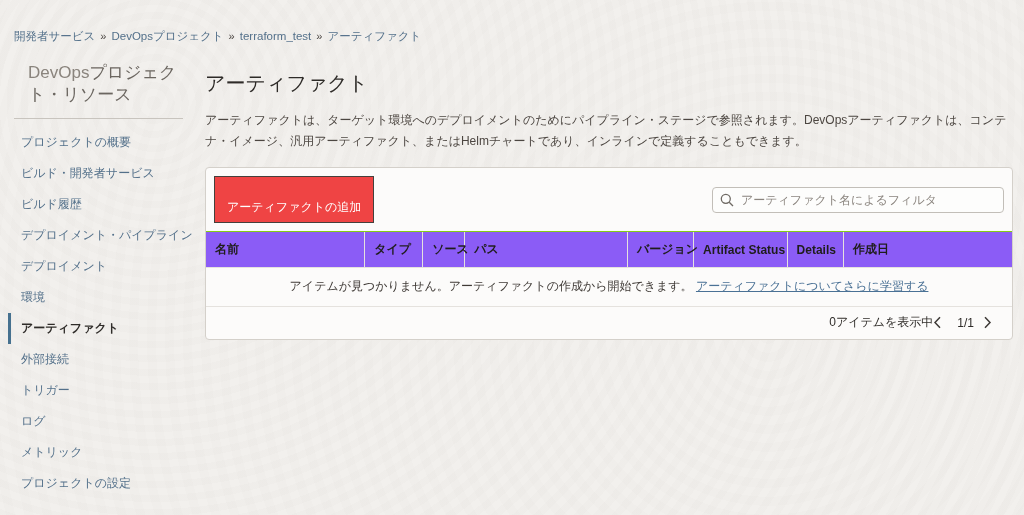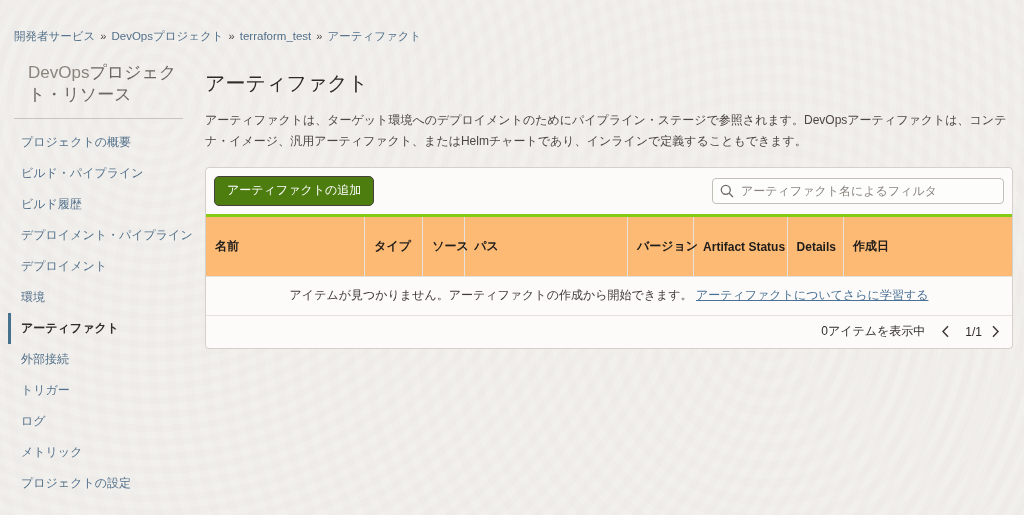--- a/index.html
+++ b/index.html
@@ -34,61 +34,61 @@
 
   
   .main { flex:1; padding:16px 11px 0 12px; }
   .page-title { font-size:20px; font-weight:500; color:#2e2b28; }
   .page-desc { margin-top:13px; font-size:12px; line-height:1.75; color:#4c4641; }
 
   
   .panel { margin-top:15px; border:1px solid #d4d0ca; border-radius:4px; background:#fcfbfa; overflow:hidden; }
   .toolbar { display:flex; justify-content:space-between; align-items:center; padding:8px 8px; }
   .add-btn {
-    background:#4d7c0f; color:#ffffff; font-size:12px; font-family:inherit;
-    border:1px solid #45403c; border-radius:5px; padding:5px 12px 6px; cursor:pointer;
+    background:#ef4444; color:#ffffff; font-size:12px; font-family:inherit;
+    border:1px solid #45403c; border-radius:0; padding:22px 12px 6px; cursor:pointer;
   }
   .search-wrap { position:relative; width:292px; }
   .search-wrap svg { position:absolute; left:8px; top:6px; }
   .search-input {
     width:100%; height:26px; font-size:12px; font-family:inherit;
     border:1px solid #c2beb8; border-radius:4px; background:#fdfdfc;
     padding:0 8px 0 28px; color:#3f3a36;
   }
   .search-input::placeholder { color:#8b857f; opacity:1; }
 
   table { width:100%; border-collapse:collapse; table-layout:fixed; }
   th {
     font-size:12px; font-weight:bold; color:#1f1d1b; text-align:left;
-    padding:21px 9px; border-top:3px solid #84cc16; border-bottom:1px solid #e5e2de;
-    border-left:1px solid #e5e2de; white-space:nowrap; overflow:visible; background:#fdba74;
+    padding:9px 9px; border-top:1px solid #84cc16; border-bottom:1px solid #e5e2de;
+    border-left:1px solid #e5e2de; white-space:nowrap; overflow:visible; background:#8b5cf6;
   }
   th:first-child { border-left:none; }
   .empty-cell { text-align:center; font-size:12px; color:#3f3a36; padding:10px 8px 11px; border-bottom:1px solid #e5e2de; }
   .empty-cell a { color:#4a7195; text-decoration:underline; cursor:pointer; }
 
-  .table-footer { display:flex; justify-content:flex-end; align-items:center; gap:16px; padding:7px 12px 8px; font-size:12px; color:#2f2c29; }
+  .table-footer { display:flex; justify-content:flex-end; align-items:center; padding:7px 20px 8px; font-size:12px; color:#2f2c29; }
   .pager { display:flex; align-items:center; gap:9px; }
   .pager-btn { background:none; border:none; padding:0; cursor:pointer; display:flex; align-items:center; }
   .page-num { font-size:12px; color:#2f2c29;margin-left:6px; }
 </style>
 </head>
 <body>
 
 <div class="breadcrumb">
   <a>開発者サービス</a><span class="sep">»</span><a>DevOpsプロジェクト</a><span class="sep">»</span><a>terraform_test</a><span class="sep">»</span><span class="current">アーティファクト</span>
 </div>
 
 <div class="layout">
   <div class="sidebar">
     <div class="sidebar-title"><span class="t-prefix">DevOps</span><span class="t-suffix">プロジェクト・リソース</span></div>
     <hr class="sidebar-rule">
     <nav>
       <a class="nav-item">プロジェクトの概要</a>
-      <a class="nav-item">ビルド・パイプライン</a>
+      <a class="nav-item">ビルド・開発者サービス</a>
       <a class="nav-item">ビルド履歴</a>
       <a class="nav-item">デプロイメント・パイプライン</a>
       <a class="nav-item">デプロイメント</a>
       <a class="nav-item">環境</a>
       <a class="nav-item active">アーティファクト</a>
       <a class="nav-item">外部接続</a>
       <a class="nav-item">トリガー</a>
       <a class="nav-item">ログ</a>
       <a class="nav-item">メトリック</a>
       <a class="nav-item">プロジェクトの設定</a>

